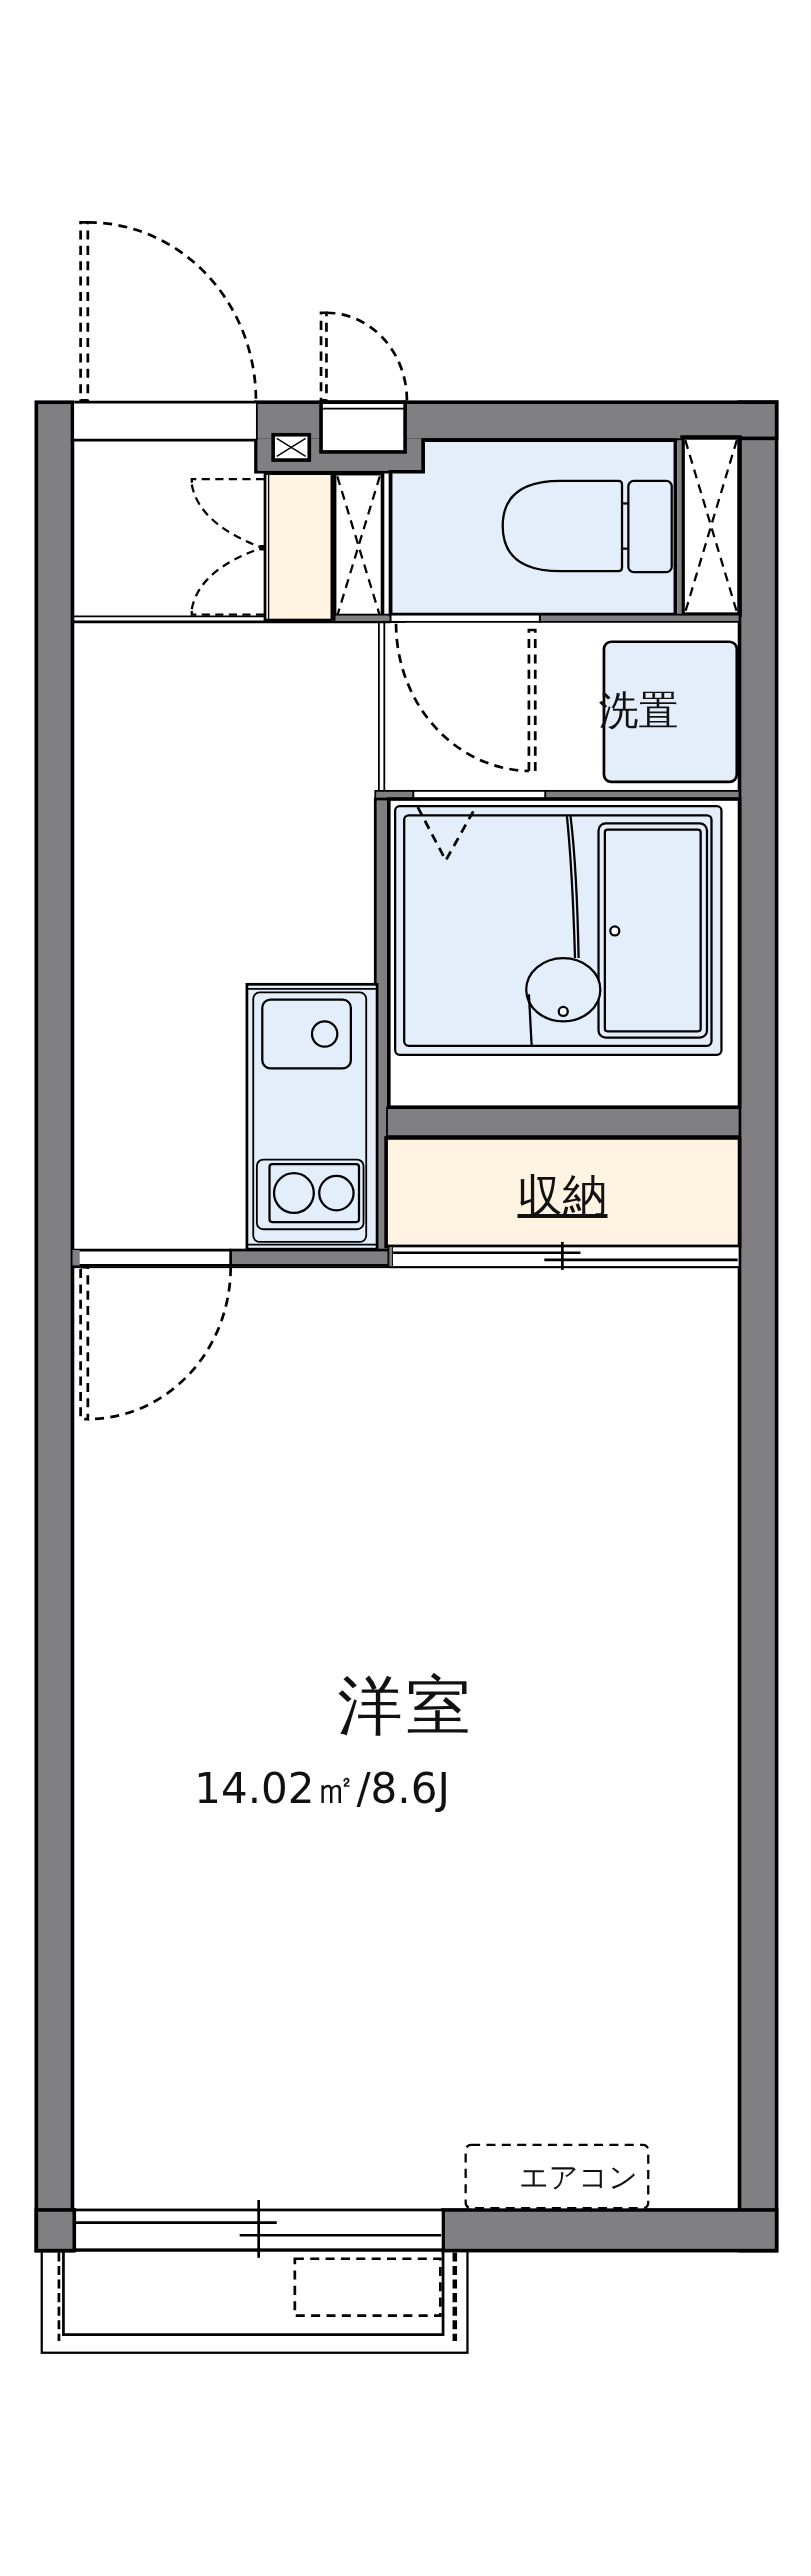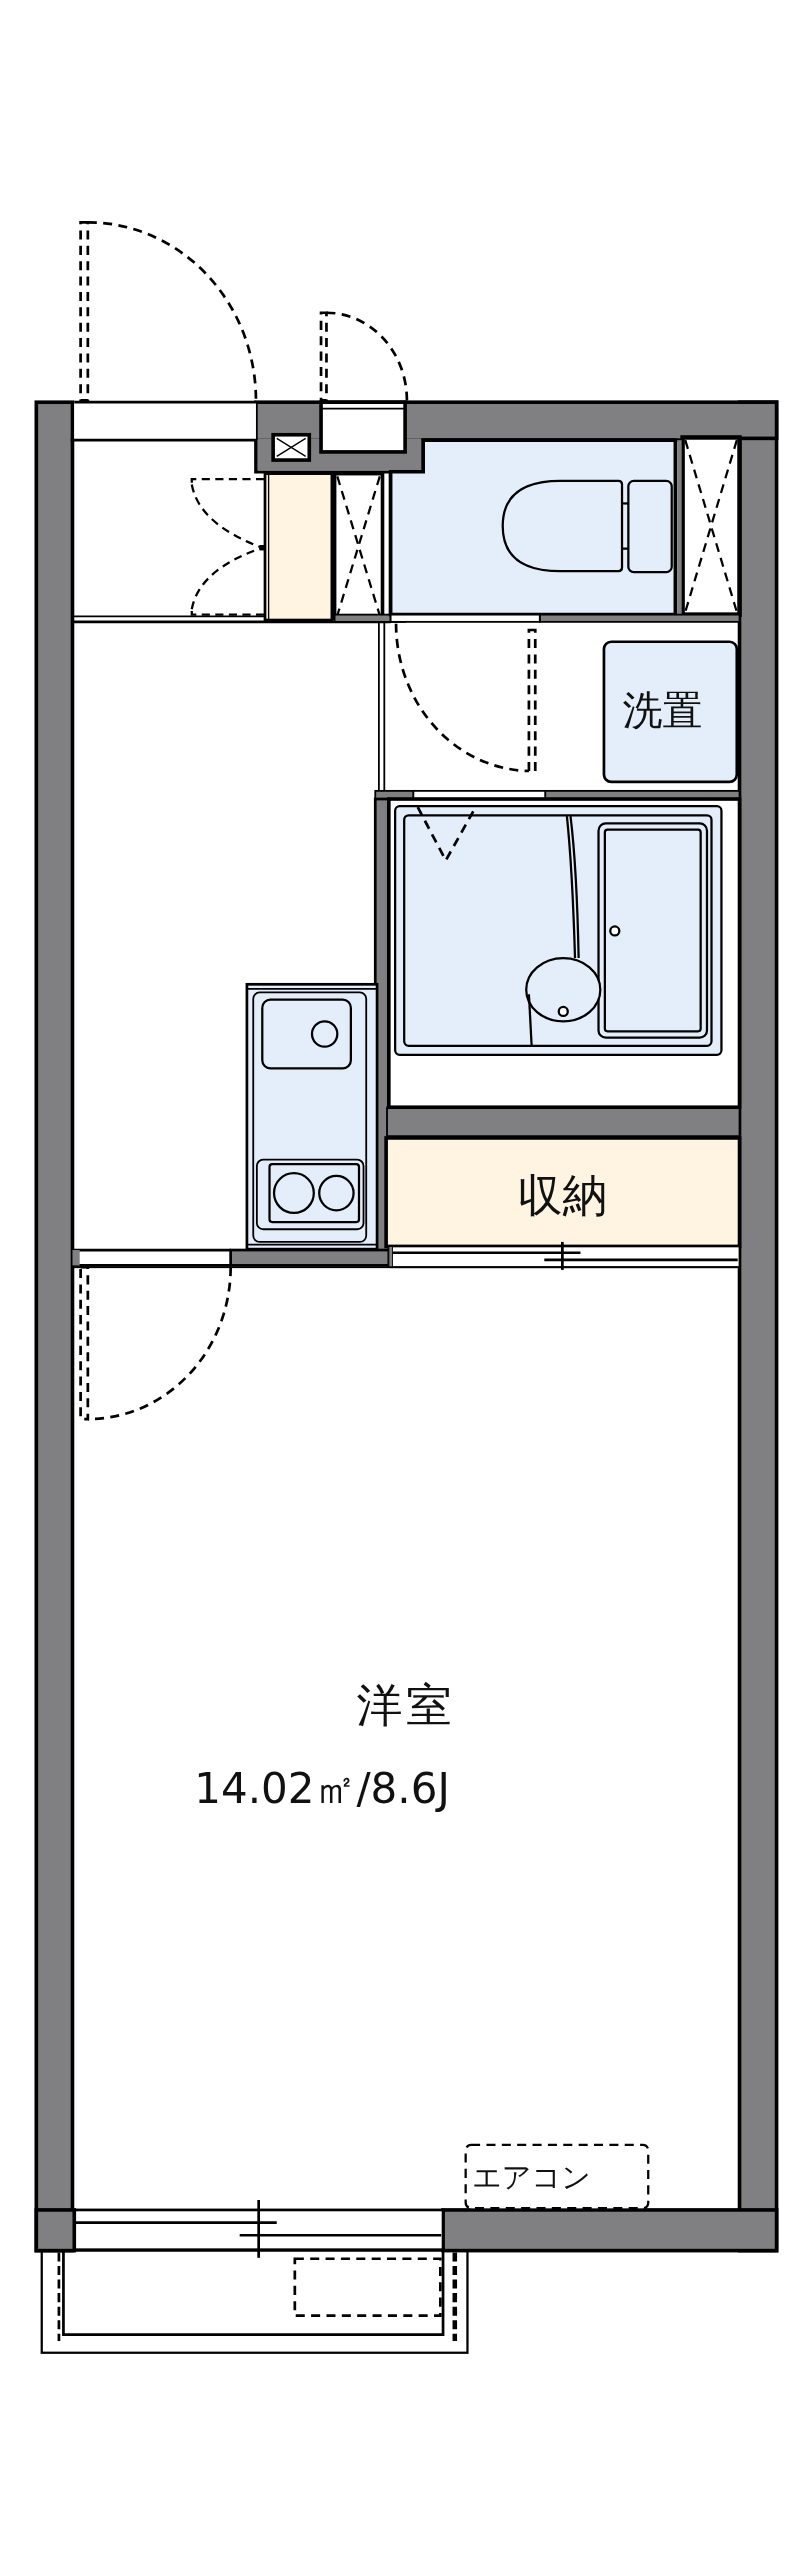--- a/index.html
+++ b/index.html
@@ -1,23 +1,23 @@
 <!DOCTYPE html>
 <html style="font-size:14.5px"><head>
 <meta charset="utf-8">
 <style>
   html, body { margin: 0; padding: 0; background: #ffffff; }
   body { width: 812px; height: 2576px; position: relative; overflow: hidden; font-family: "DejaVu Sans", "Liberation Sans", sans-serif; }
   #plan { position: absolute; left: 0; top: 0; width: 812px; height: 2576px; }
   .label { position: absolute; color: #111; text-align: center; white-space: nowrap; font-family: "DejaVu Sans", sans-serif; }
-  .lbl-room { left: 0; width: 812px; top: 1665px; font-size: 46px; line-height: 81px; letter-spacing: 3.6px; }
+  .lbl-room { left: 0; width: 812px; top: 1665px; font-size: 65px; line-height: 81px; letter-spacing: 3.6px; }
   .lbl-area { left: 0; width: 644px; top: 1763px; font-size: 42px; line-height: 51px; }
-  .lbl-storage { left: 386px; width: 353px; top: 1170px; font-size: 45px; line-height: 51px; }
-  .lbl-wash { left: 596px; width: 133px; top: 687px; font-size: 40px; line-height: 47px; }
-  .lbl-ac { left: 440px; width: 183px; top: 2159px; font-size: 29px; line-height: 36px; }
+  .lbl-storage { left: 386px; width: 353px; top: 1170px; font-size: 45px; line-height: 51px; text-decoration: underline; }
+  .lbl-wash { left: 572px; width: 133px; top: 687px; font-size: 40px; line-height: 47px; }
+  .lbl-ac { left: 487px; width: 183px; top: 2159px; font-size: 29px; line-height: 36px; }
 </style>
 </head>
 <body>
 
 <svg id="plan" viewBox="0 0 898 2850" xmlns="http://www.w3.org/2000/svg">
 
   <g fill="#808083" stroke="#000" stroke-width="4">
 
     <rect x="40" y="445" width="40" height="2045"></rect>
 

